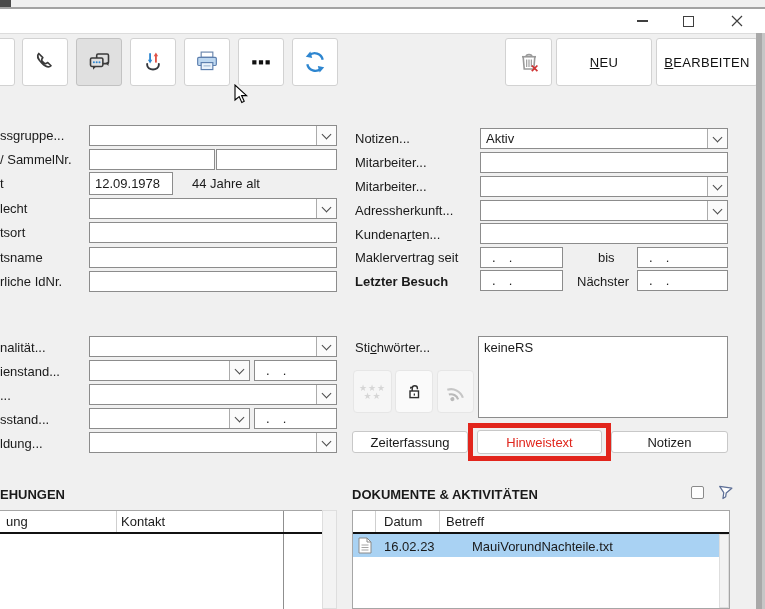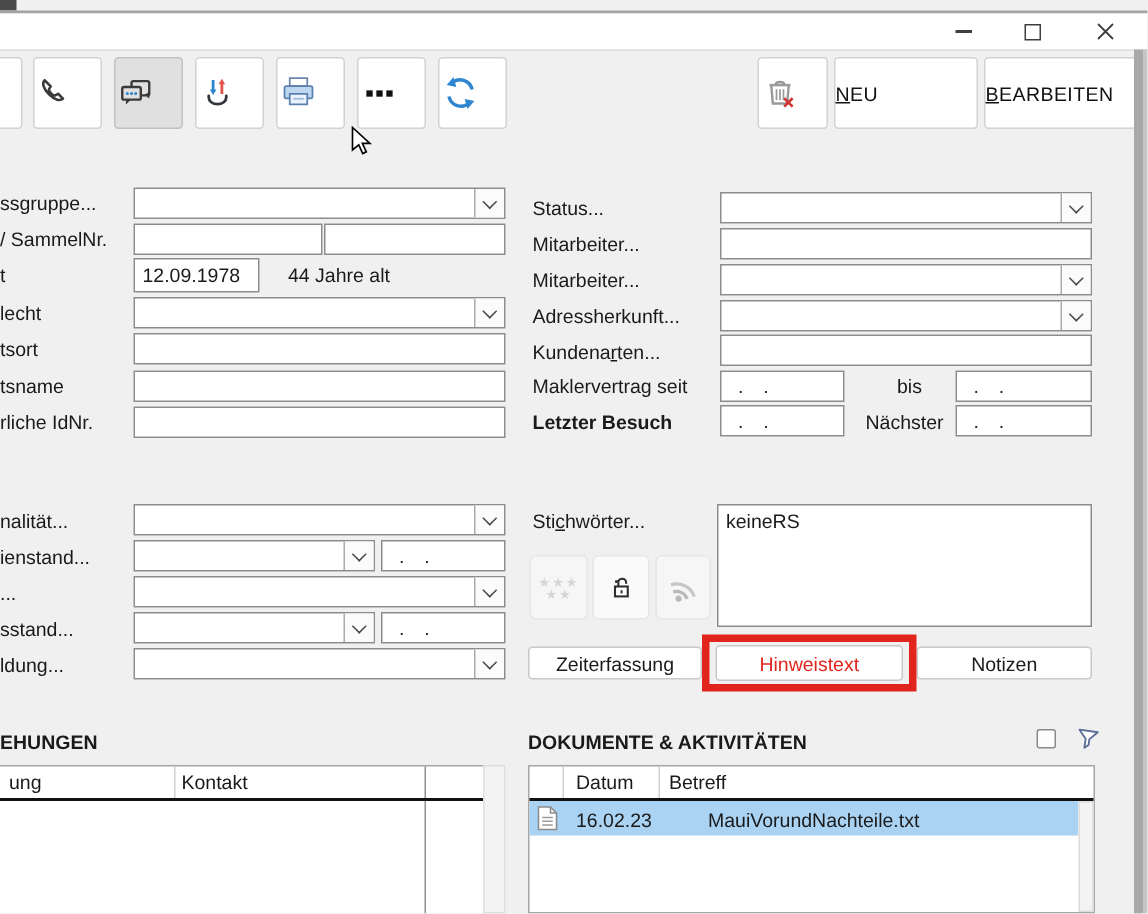--- a/index.html
+++ b/index.html
@@ -12,21 +12,21 @@
   
   .field{position:absolute;background:#fff;border:1px solid #8c8c8c;box-sizing:border-box}
   .fval{display:block;padding:2px 0 0 5px;white-space:pre;overflow:hidden}
   .dateval{display:block;padding:2px 0 0 11px;white-space:pre;letter-spacing:2px;color:#222}
   .dda{position:absolute;top:0;right:0;bottom:0;width:19px;background:#fbfbfb;
        border-left:1px solid #ababab;display:flex;align-items:center;justify-content:center}
   .chev{width:6px;height:6px;border:solid #4a4a4a;border-width:0 1.4px 1.4px 0;
         transform:rotate(45deg);margin-top:-3px}
   
   .tbtn{position:absolute;background:#fff;border:1px solid #d2d2d2;border-radius:3px;
-        box-sizing:border-box;display:flex;align-items:center;justify-content:flex-start}
+        box-sizing:border-box;display:flex;align-items:center;justify-content:center}
   .tbtn.pressed{background:#e0e0e0;border-color:#c2c2c2}
   .tbtn.textbtn{font-size:13px;letter-spacing:.3px;color:#111}
   
   .sbtn{position:absolute;background:#f6f6f6;border:1px solid #e6e6e6;border-radius:4px;
         box-sizing:border-box;display:flex;align-items:center;justify-content:center}
   .stars{color:#d6d6d6;font-size:9px;line-height:8px;text-align:center;letter-spacing:1px}
   
   .tab{position:absolute;background:#fff;border:1px solid #c8c8c8;border-radius:3px;
        box-sizing:border-box;display:flex;align-items:center;justify-content:center;font-size:13px}
   .redtext{color:#e0261d}
@@ -202,22 +202,23 @@
   <span class="dateval">.  .</span>
 </div>
 
 <div class="lbl" style="left:0;top:436px">ldung...</div>
 <div class="field" style="left:89px;top:432px;width:248px;height:21px">
   <div class="dda">
       <span class="chev"></span>
     </div>
 </div>
 
-<div class="lbl" style="left:355px;top:131px">Status...</div>
+<div class="lbl" style="left:355px;top:131px">Notizen...</div>
 <div class="field" style="left:480px;top:128px;width:248px;height:21px">
+  <span class="fval">Aktiv</span>
   <div class="dda">
       <span class="chev"></span>
     </div>
 </div>
 
 <div class="lbl" style="left:355px;top:155px">Mitarbeiter...</div>
 <div class="field" style="left:480px;top:152px;width:248px;height:21px"></div>
 
 <div class="lbl" style="left:355px;top:179px">Mitarbeiter...</div>
 <div class="field" style="left:480px;top:176px;width:248px;height:21px">

